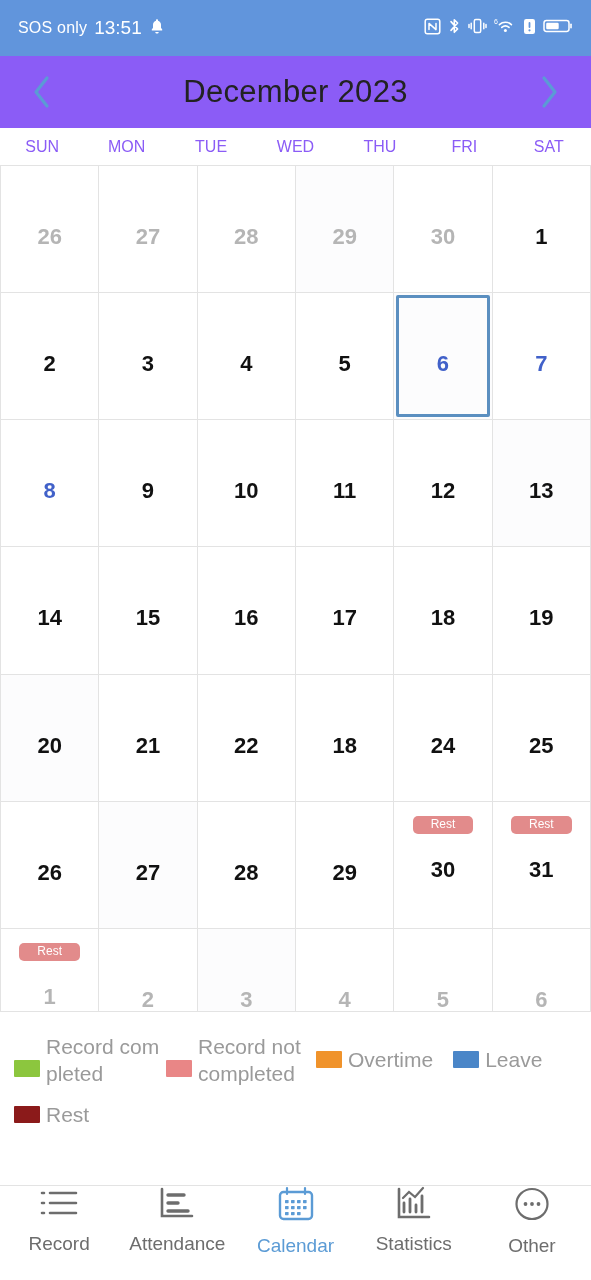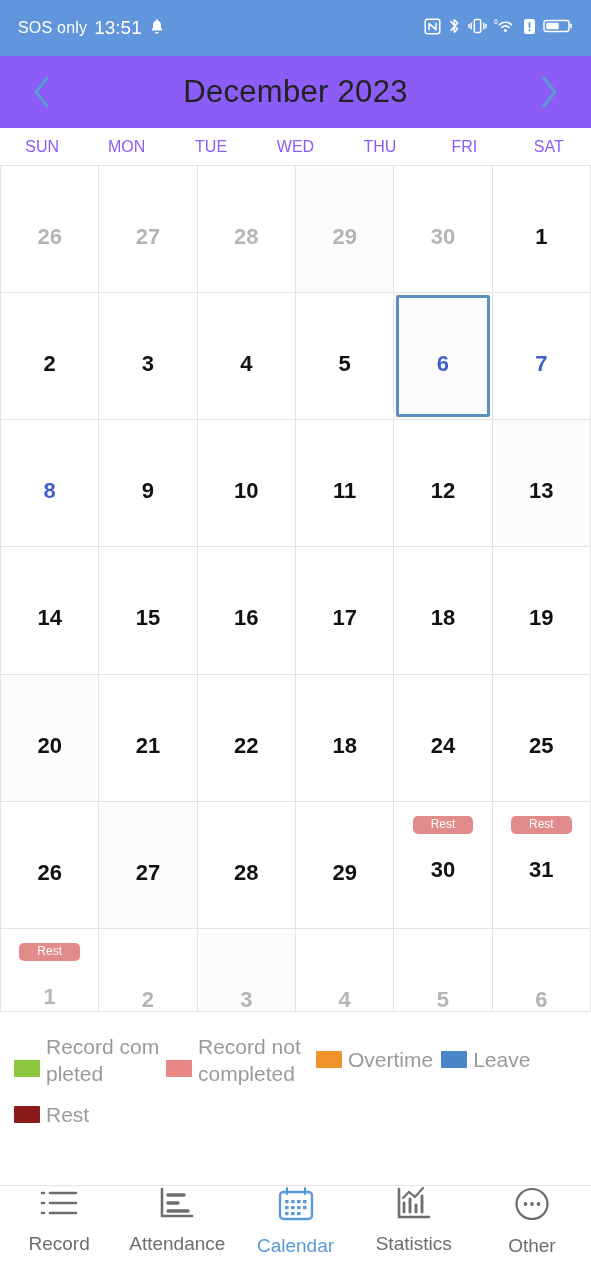--- a/index.html
+++ b/index.html
@@ -91,21 +91,21 @@
     display:flex; align-items:flex-start; gap:6px;
     color:#9a9a9a; font-size:21px; line-height:1.28;
   }
   .lg .sw {
     width:26px; height:17px; flex:0 0 26px; margin-top:26px; border-radius:1px;
   }
   .lg.single .sw { margin-top:4px; }
   .lg .txt { word-break:break-all; }
   .lg-a { width:152px; }
   .lg-b { width:150px; }
-  .lg-c { width:auto; margin-right:8px; }
+  .lg-c { width:auto; margin-right:20px; }
   .lg-c .sw, .lg-d .sw { margin-top:4px; }
   .lg-c .txt, .lg-d .txt { white-space:nowrap; }
 
   
   .bottomnav {
     flex:1 1 auto; border-top:1px solid #e3e3e3; background:#fff;
     display:flex; align-items:flex-start;
   }
   .navitem {
     flex:1 1 0; display:flex; flex-direction:column;

